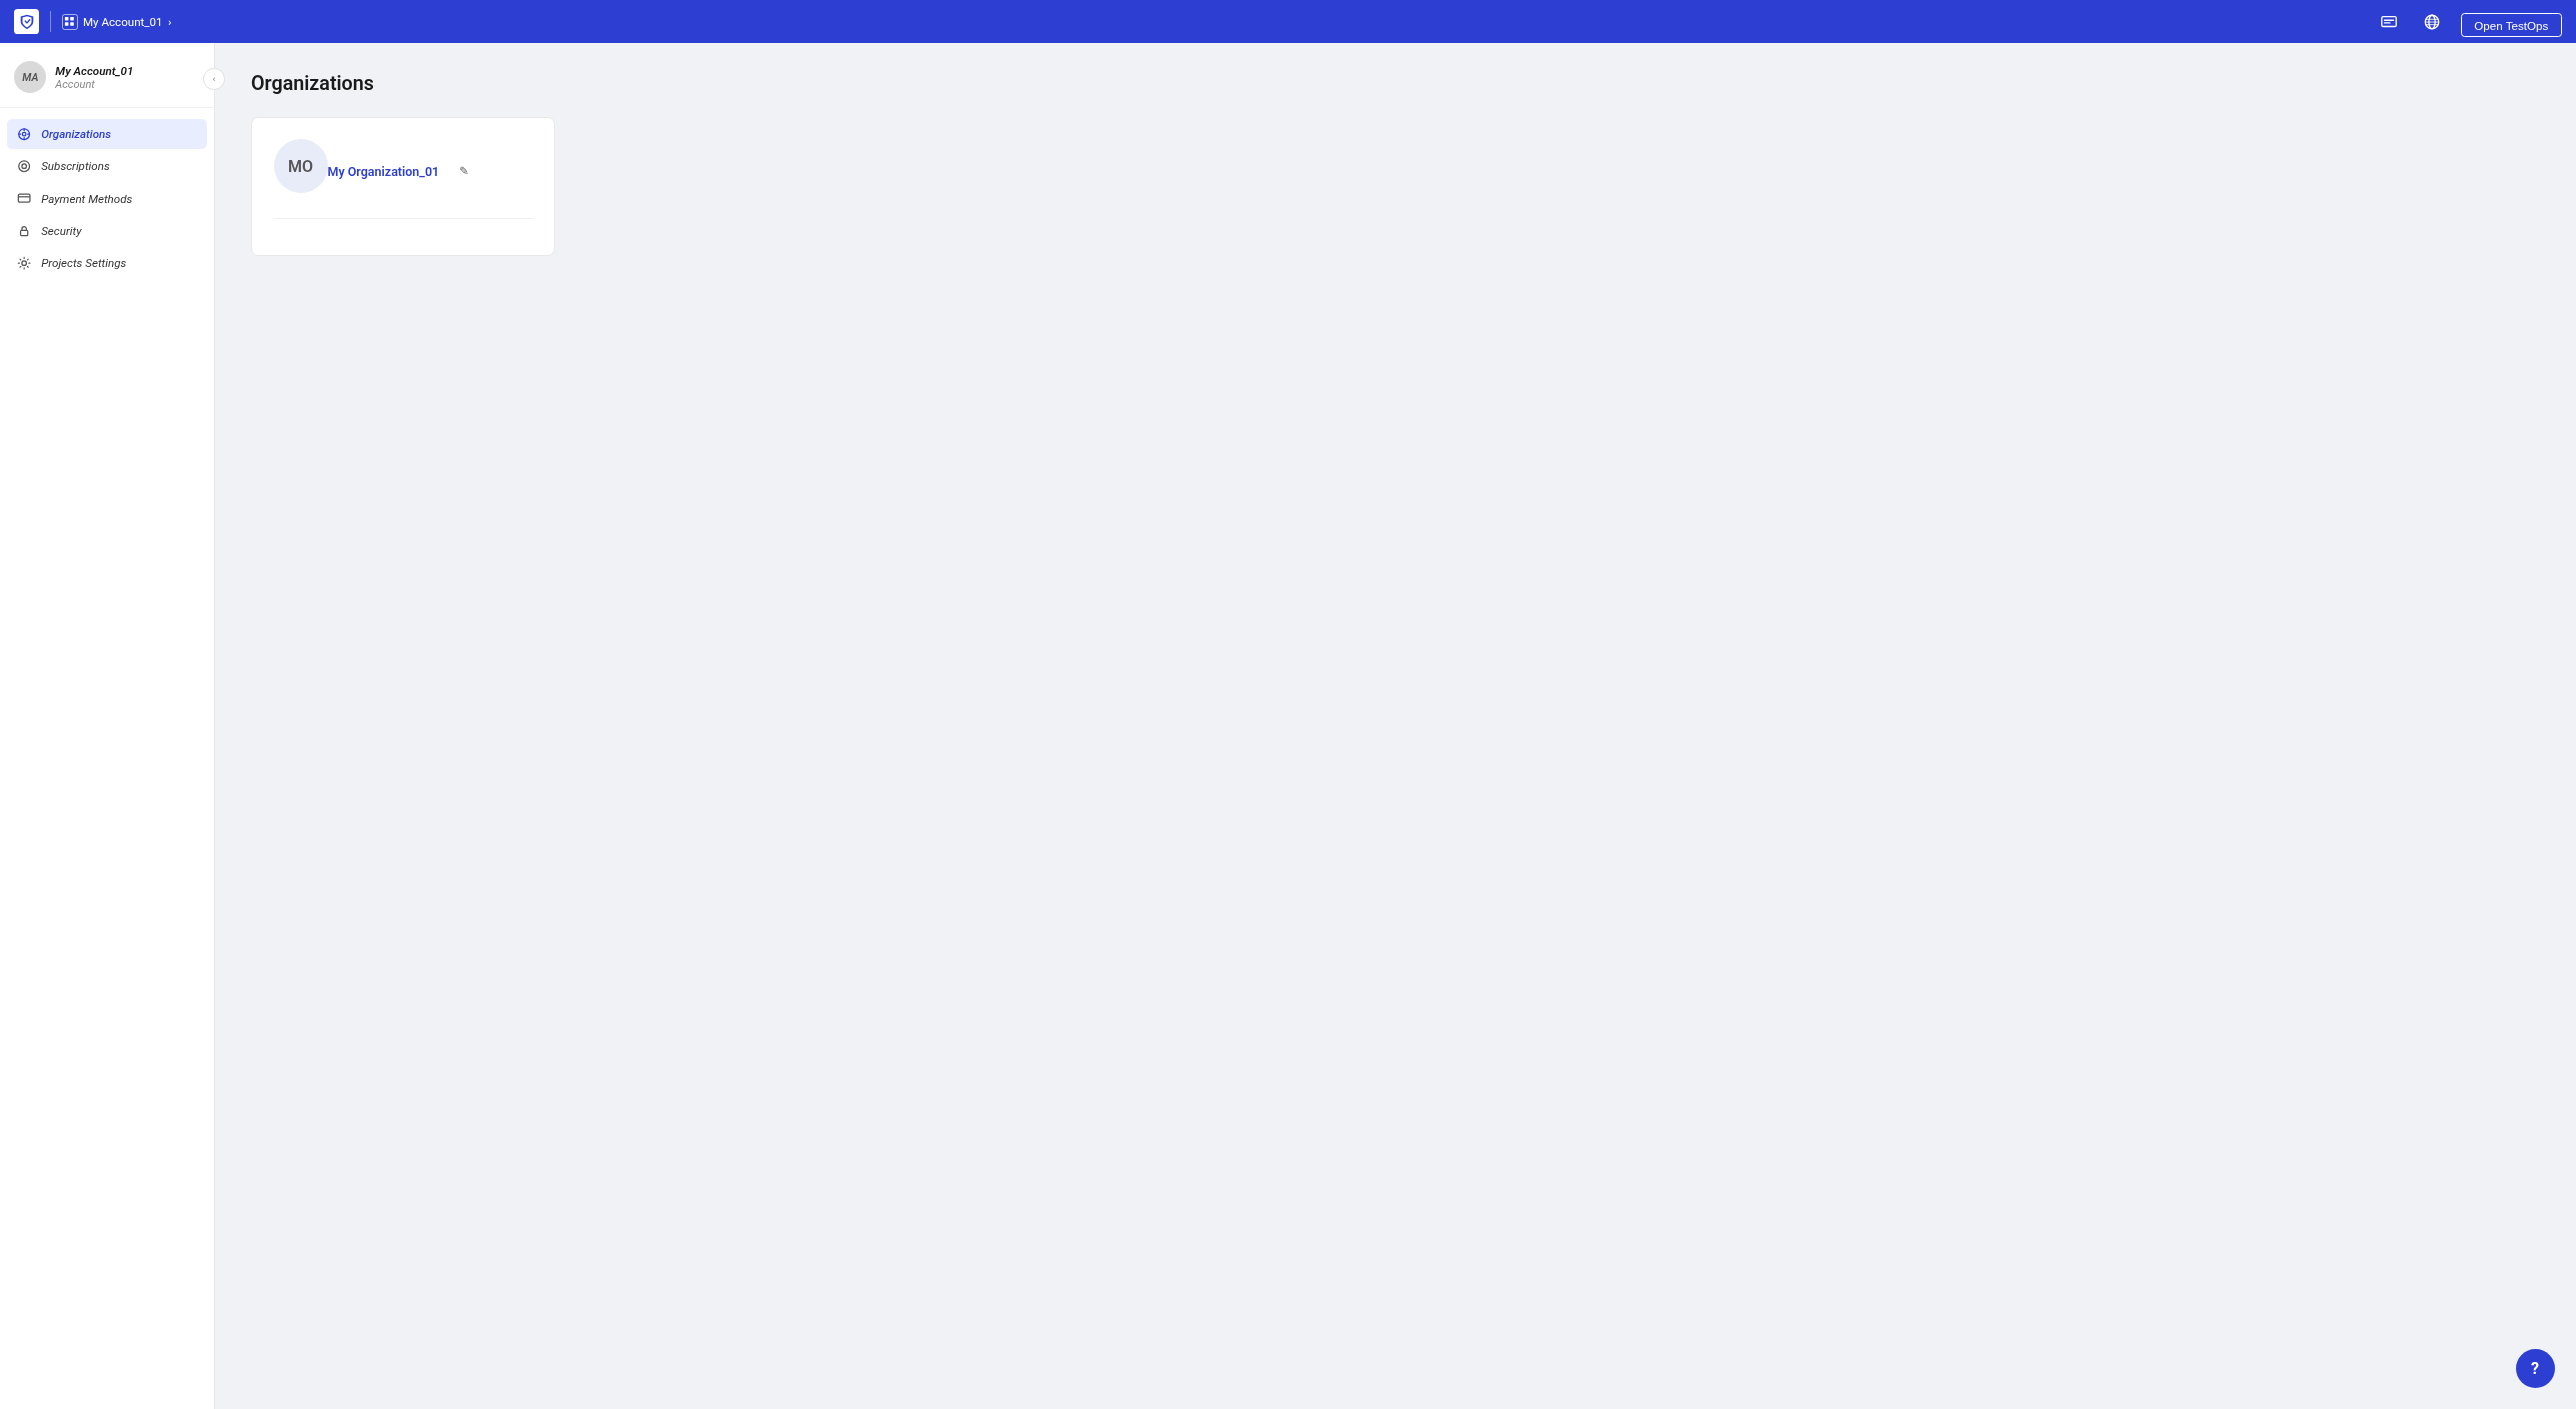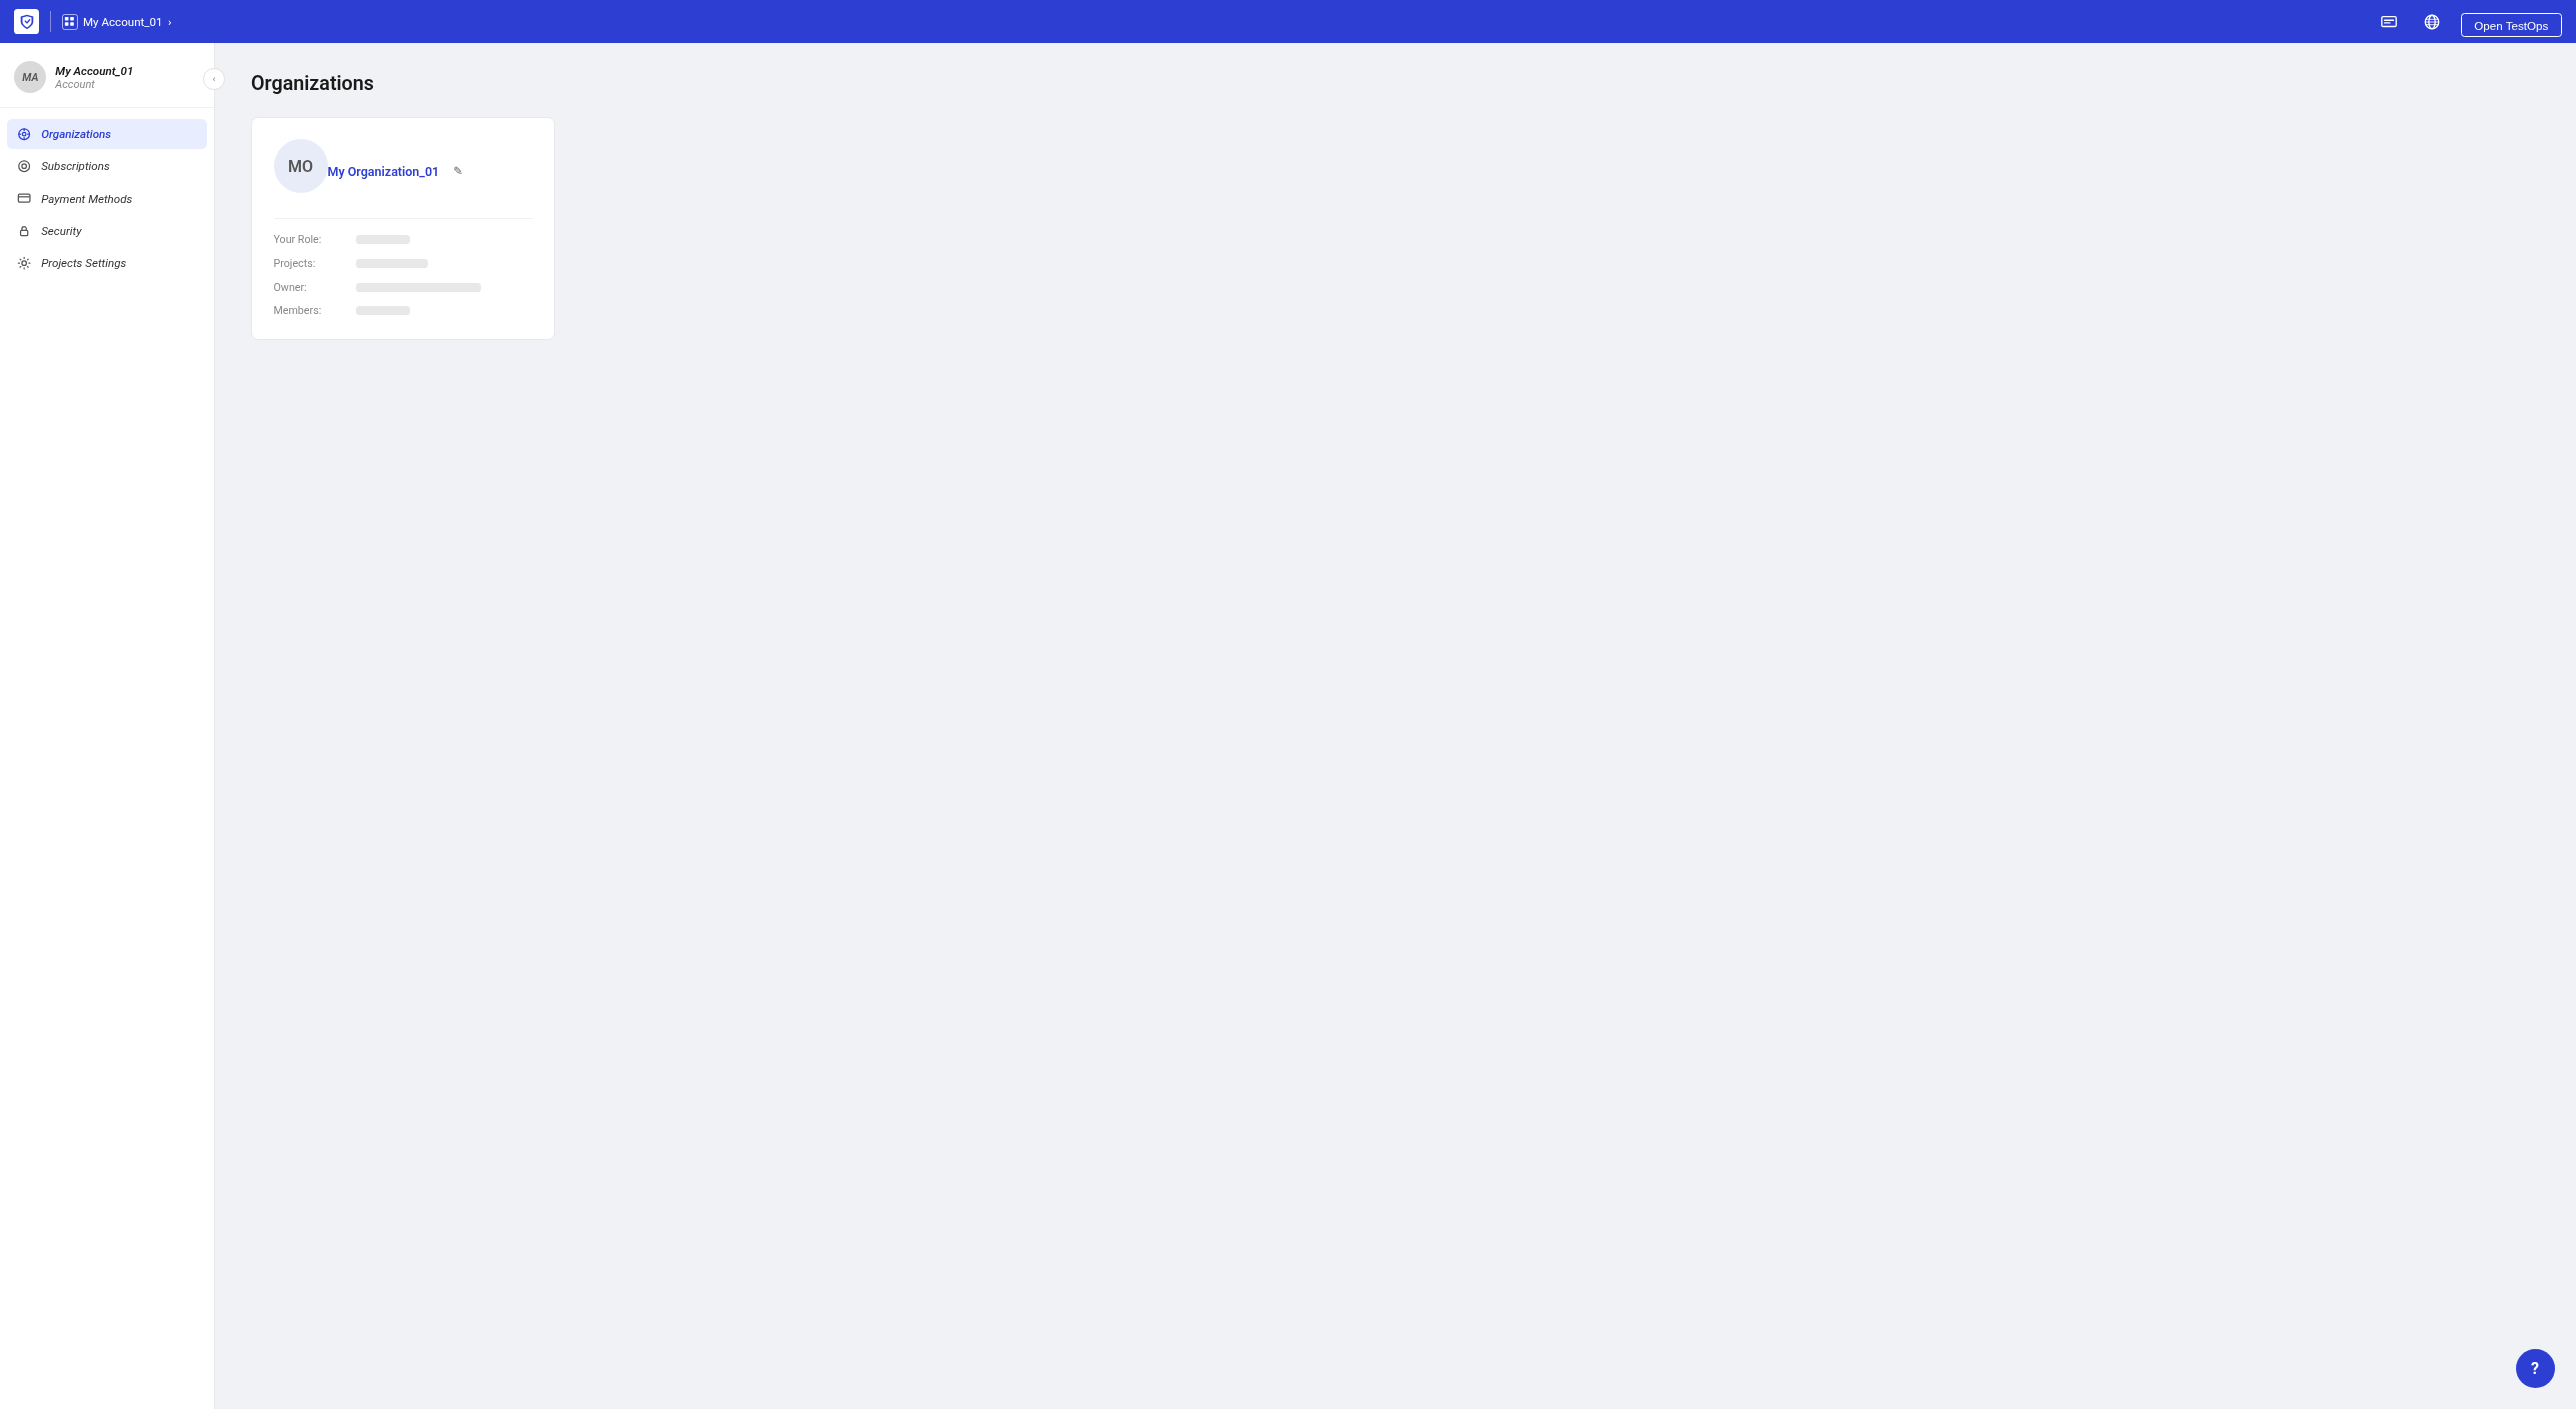--- a/index.html
+++ b/index.html
@@ -218,21 +218,21 @@
       align-items: center;
       justify-content: center;
       font-size: 16px;
       font-weight: 600;
       color: #555;
       margin-bottom: 10.7px;
     }
     .org-name-row {
       display: flex;
       align-items: center;
-      gap: 14px;
+      gap: 20px;
     }
     .org-name {
       font-size: 12.5px;
       font-weight: 600;
       color: #2d3fd3;
     }
     .edit-icon {
       font-size: 11.6px;
       color: #666;
       cursor: pointer;
@@ -398,36 +398,18 @@
 
     <div class="org-card">
       <div class="org-card-header">
         <div class="org-avatar">MO</div>
         <div class="org-name-row">
           <span class="org-name">My Organization_01</span>
           <span class="edit-icon">✎</span>
         </div>
       </div>
 
-      <div class="org-details">
-        <div class="org-detail-row">
-          <span class="detail-label">Your Role:</span>
-          <div class="detail-placeholder short"></div>
-        </div>
-        <div class="org-detail-row">
-          <span class="detail-label">Projects:</span>
-          <div class="detail-placeholder medium"></div>
-        </div>
-        <div class="org-detail-row">
-          <span class="detail-label">Owner:</span>
-          <div class="detail-placeholder long"></div>
-        </div>
-        <div class="org-detail-row">
-          <span class="detail-label">Members:</span>
-          <div class="detail-placeholder short"></div>
-        </div>
-      </div>
     </div>
   </main>
 </div>
 
 <div class="help-btn">?</div>
 
 
 </body></html>

